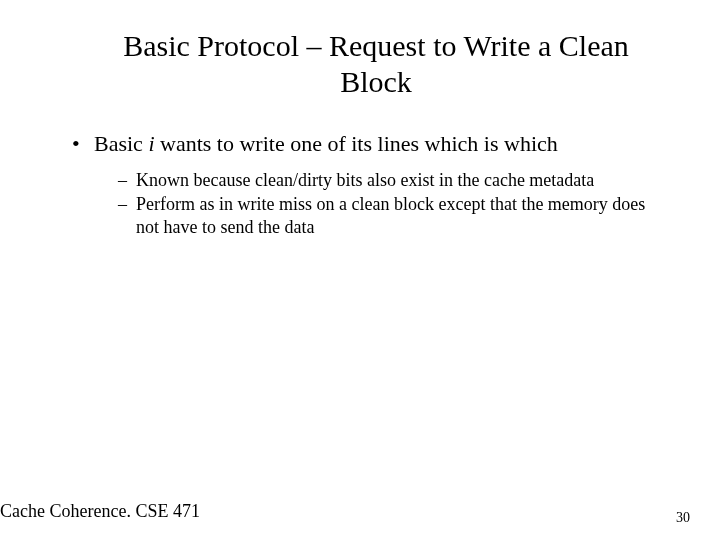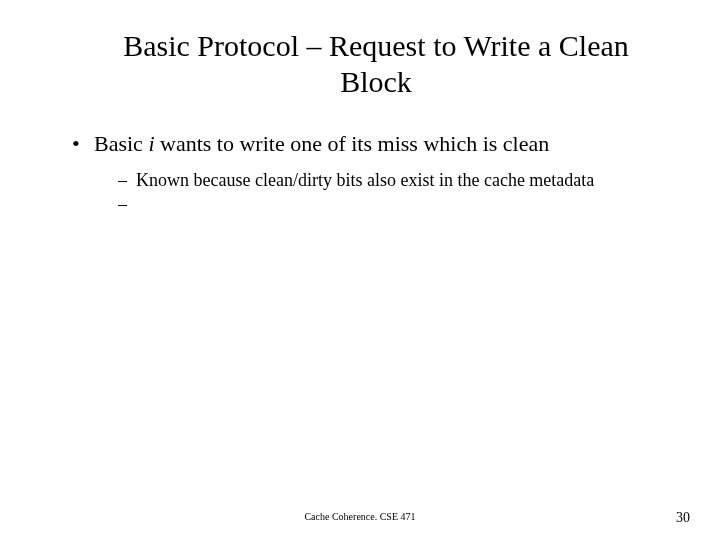--- a/index.html
+++ b/index.html
@@ -59,49 +59,49 @@
   .lvl2 .dash {
     position: absolute;
     left: 0;
     top: 0;
   }
   .footer-center {
     position: absolute;
     bottom: 18px;
     left: 0;
     width: 100%;
-    text-align: center;
-    font-size: 10px;
+    font-size: 18px;
   }
   .footer-right {
     position: absolute;
     bottom: 14px;
     right: 30px;
     font-size: 14px;
   }
 </style>
 </head>
 <body>
 
 <div class="slide">
 
   <div class="title">Basic Protocol – Request to Write a Clean Block</div>
 
   <div class="body">
     <div class="lvl1">
       <span class="bullet">•</span>
-      <span>Basic </span><span class="italic">i</span><span>  wants to write one of its miss which is clean</span>
+      <span>Basic </span><span class="italic">i</span><span>  wants to write one of its lines which is which</span>
     </div>
     <div class="sub">
       <div class="lvl2">
         <span class="dash">–</span>
         <span>Known because clean/dirty bits also exist in the cache metadata</span>
       </div>
       <div class="lvl2">
         <span class="dash">–</span>
+        <span>Perform as in write miss on a clean block except that the memory does not have to send the data</span>
       </div>
     </div>
   </div>
 
   <div class="footer-center">Cache Coherence.  CSE 471</div>
   <div class="footer-right">30</div>
 
 </div>
 
 </body></html>

